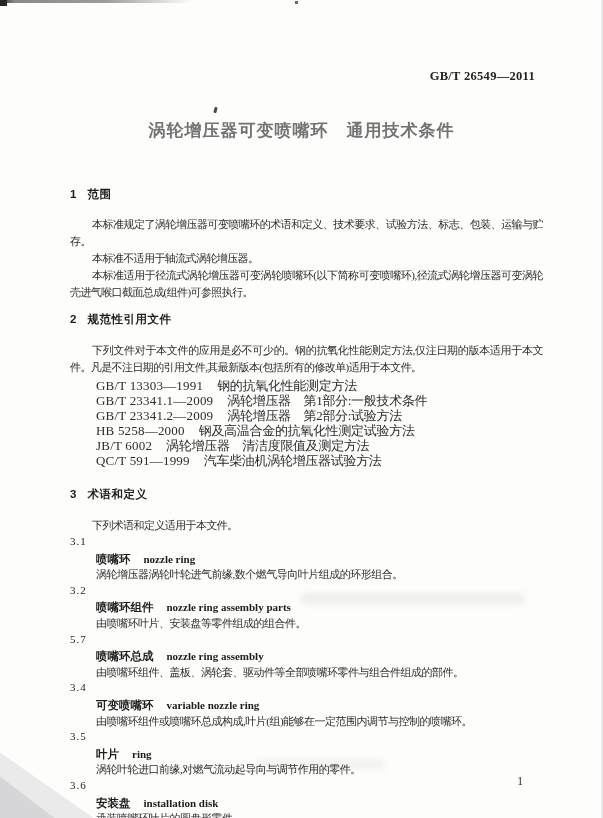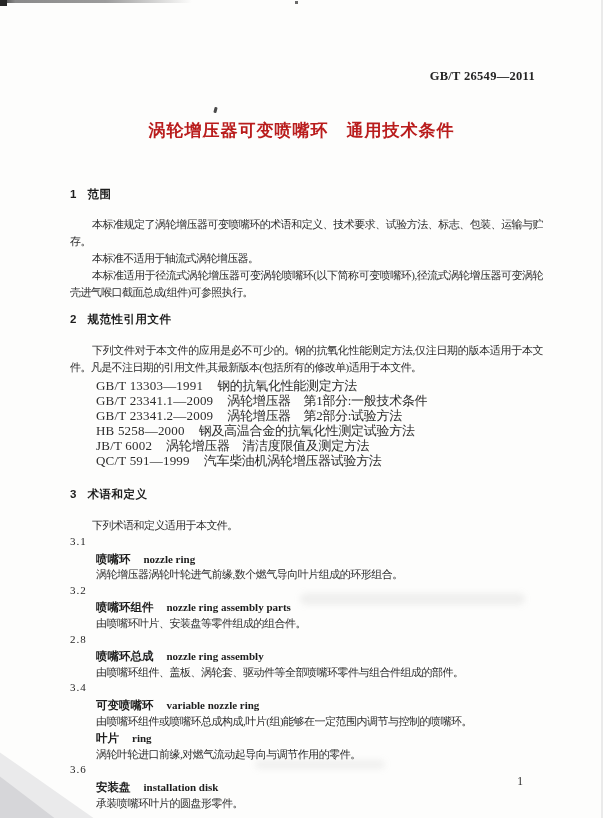--- a/index.html
+++ b/index.html
@@ -27,21 +27,21 @@
   .shadow-bl .outer{position:absolute;inset:0;background:#eaeaeb;
     clip-path:polygon(0 18%,55% 100%,0 100%);}
   .shadow-bl .inner{position:absolute;inset:0;background:#d6d6d9;
     clip-path:polygon(0 48%,32% 100%,0 100%);}
 
   
   .header-code{position:absolute;top:69px;right:68px;
     font-size:12.5px;font-weight:bold;letter-spacing:.3px;color:#242424;}
   .doc-title{position:absolute;top:119px;left:0;width:100%;text-align:center;
     font-family:"Liberation Sans","DejaVu Sans",sans-serif;
-    font-size:17px;font-weight:bold;letter-spacing:1px;color:#b91c1c;}
+    font-size:17px;font-weight:bold;letter-spacing:1px;color:#737373;}
 
   
   .content{position:absolute;left:70px;top:172px;width:473px;}
 
   .sec-h{font-family:"Liberation Sans","DejaVu Sans",sans-serif;
     font-size:11.5px;font-weight:bold;color:#1d1d1d;line-height:16px;}
   .sec-h .t{margin-left:11px;letter-spacing:.5px;}
   .sec-h1{margin-top:14px;}
   .sec-h2{margin-top:10px;}
   .sec-h3{margin-top:18px;}
@@ -137,36 +137,37 @@
 
       <div class="term">
         <div class="term-id">3.2</div>
         <div class="term-name">
           <span class="zh">喷嘴环组件</span><span class="en">nozzle ring assembly parts</span>
         </div>
         <div class="term-def">由喷嘴环叶片、安装盘等零件组成的组合件。</div>
       </div>
 
       <div class="term">
-        <div class="term-id">2.8</div>
+        <div class="term-id">5.7</div>
         <div class="term-name">
           <span class="zh">喷嘴环总成</span><span class="en">nozzle ring assembly</span>
         </div>
         <div class="term-def">由喷嘴环组件、盖板、涡轮套、驱动件等全部喷嘴环零件与组合件组成的部件。</div>
       </div>
 
       <div class="term">
         <div class="term-id">3.4</div>
         <div class="term-name">
           <span class="zh">可变喷嘴环</span><span class="en">variable nozzle ring</span>
         </div>
         <div class="term-def">由喷嘴环组件或喷嘴环总成构成,叶片(组)能够在一定范围内调节与控制的喷嘴环。</div>
       </div>
 
       <div class="term">
+        <div class="term-id">3.5</div>
         <div class="term-name">
           <span class="zh">叶片</span><span class="en">ring</span>
         </div>
         <div class="term-def">涡轮叶轮进口前缘,对燃气流动起导向与调节作用的零件。</div>
       </div>
 
       <div class="term">
         <div class="term-id">3.6</div>
         <div class="term-name">
           <span class="zh">安装盘</span><span class="en">installation disk</span>

